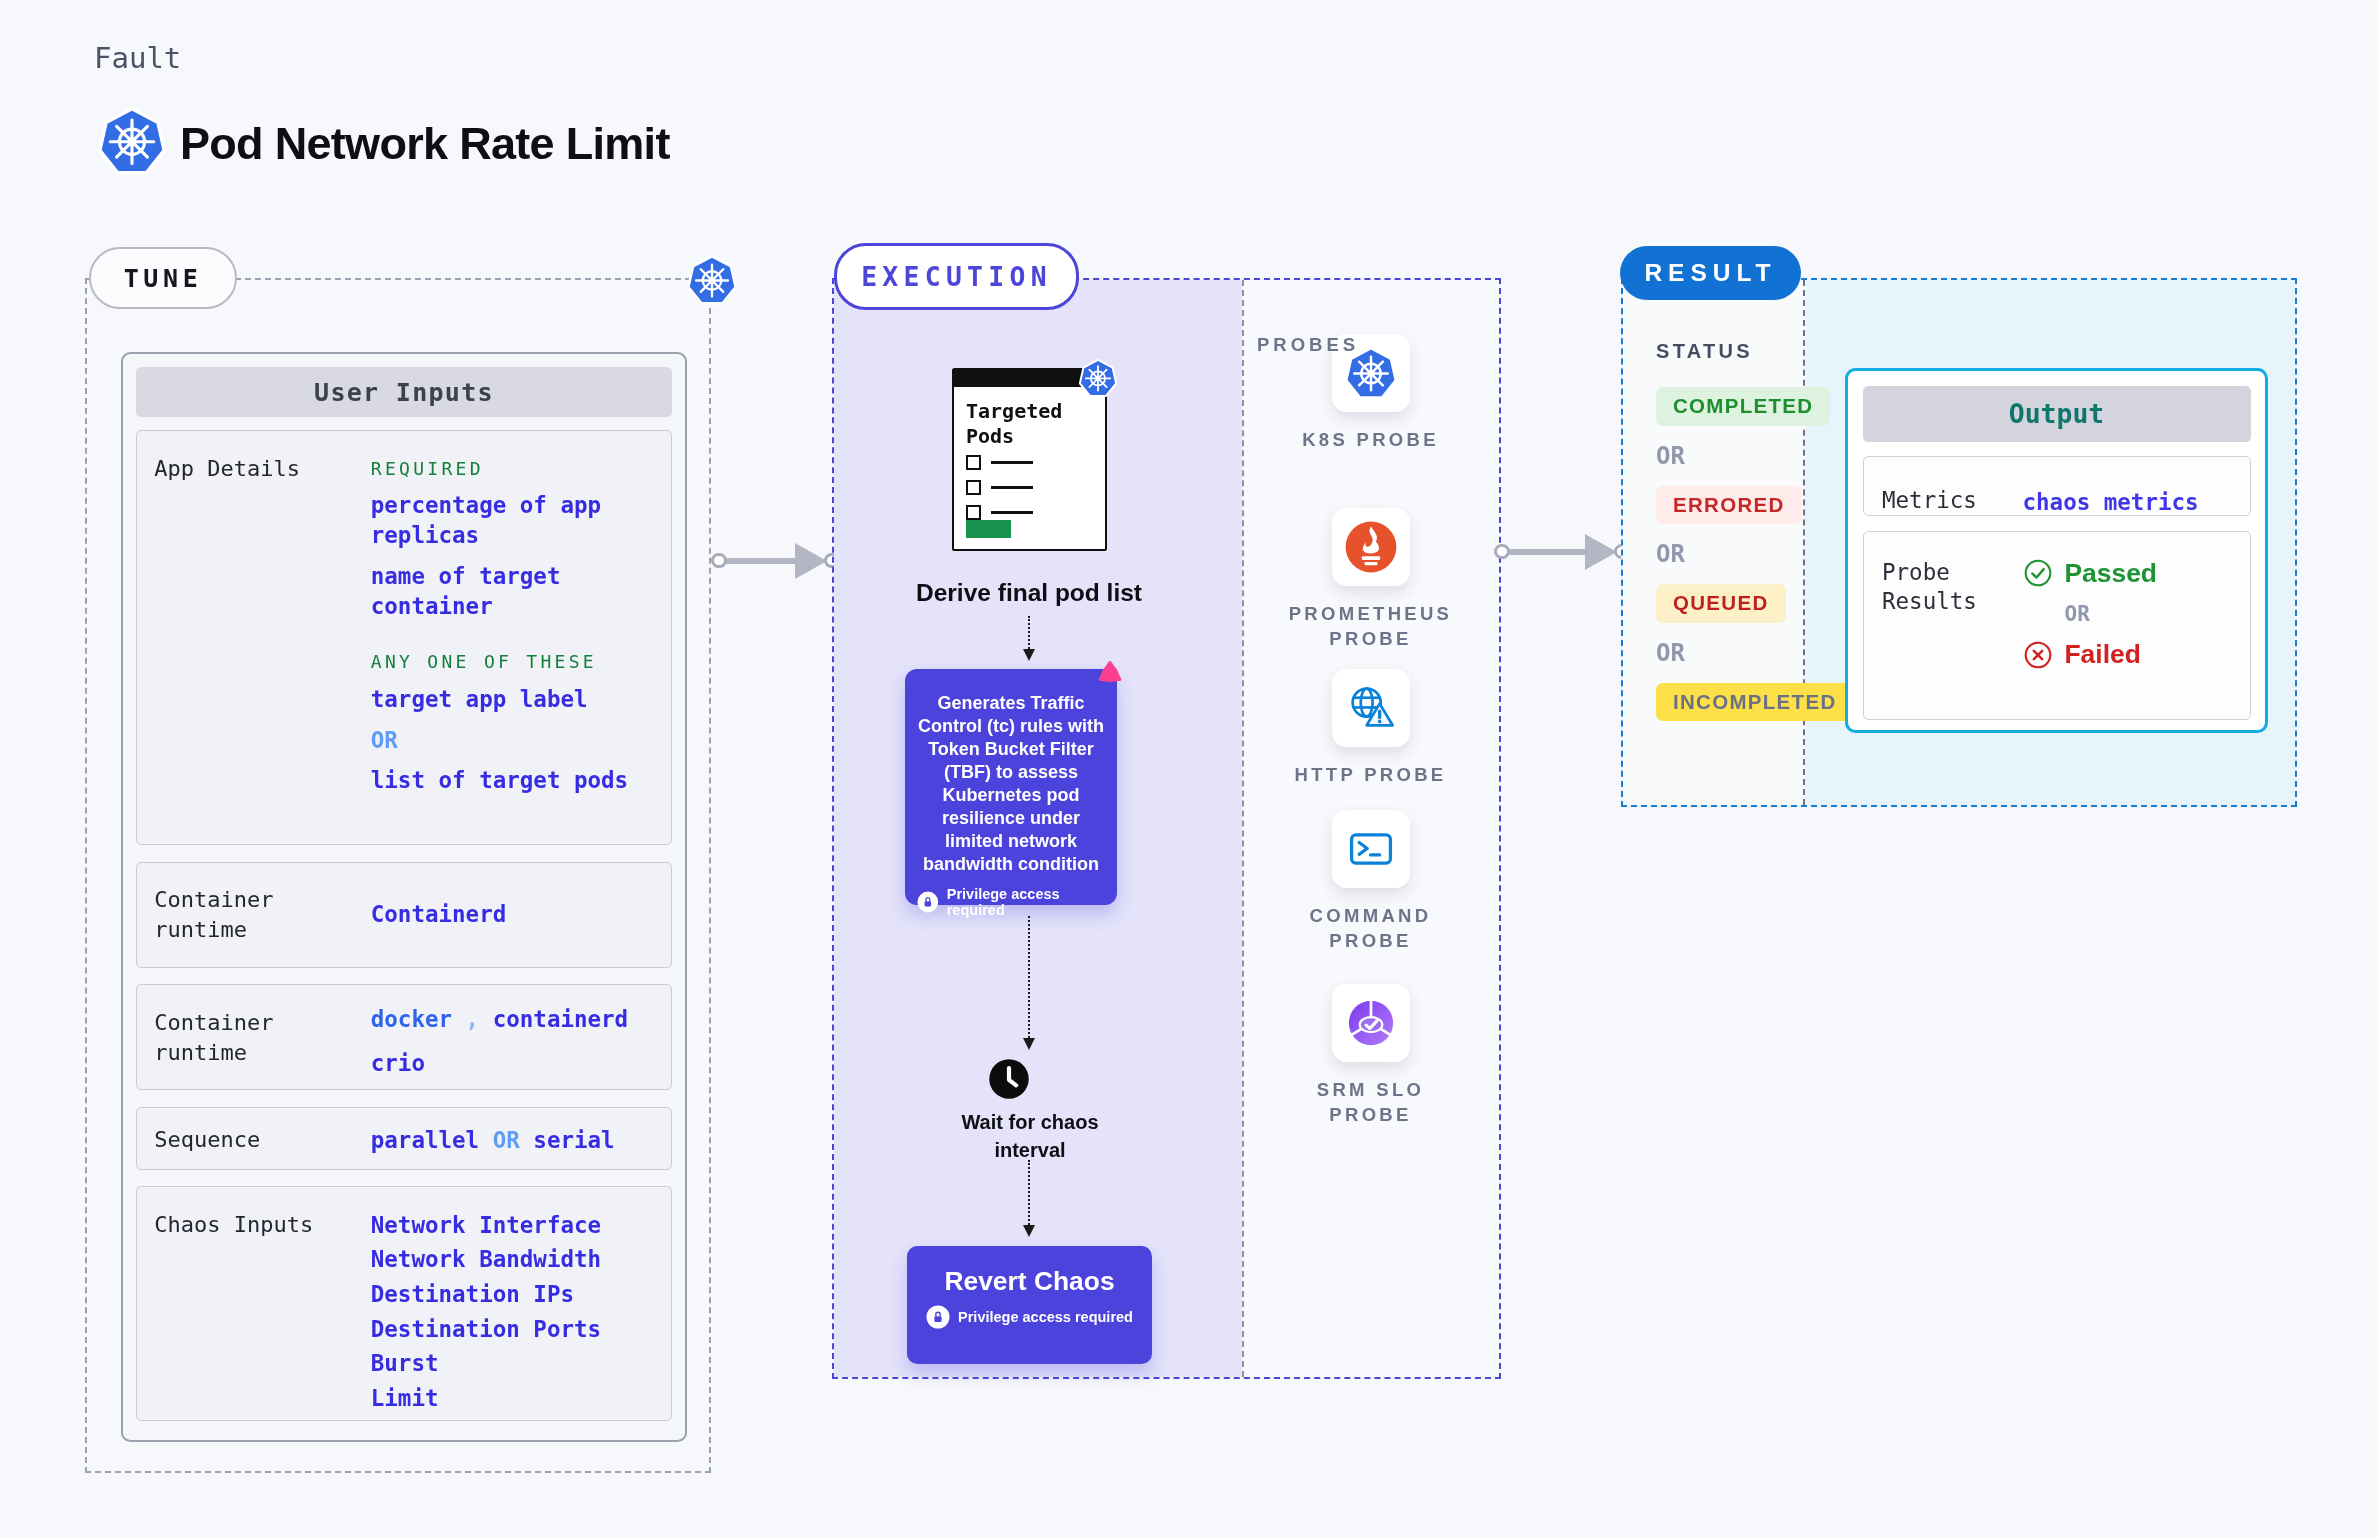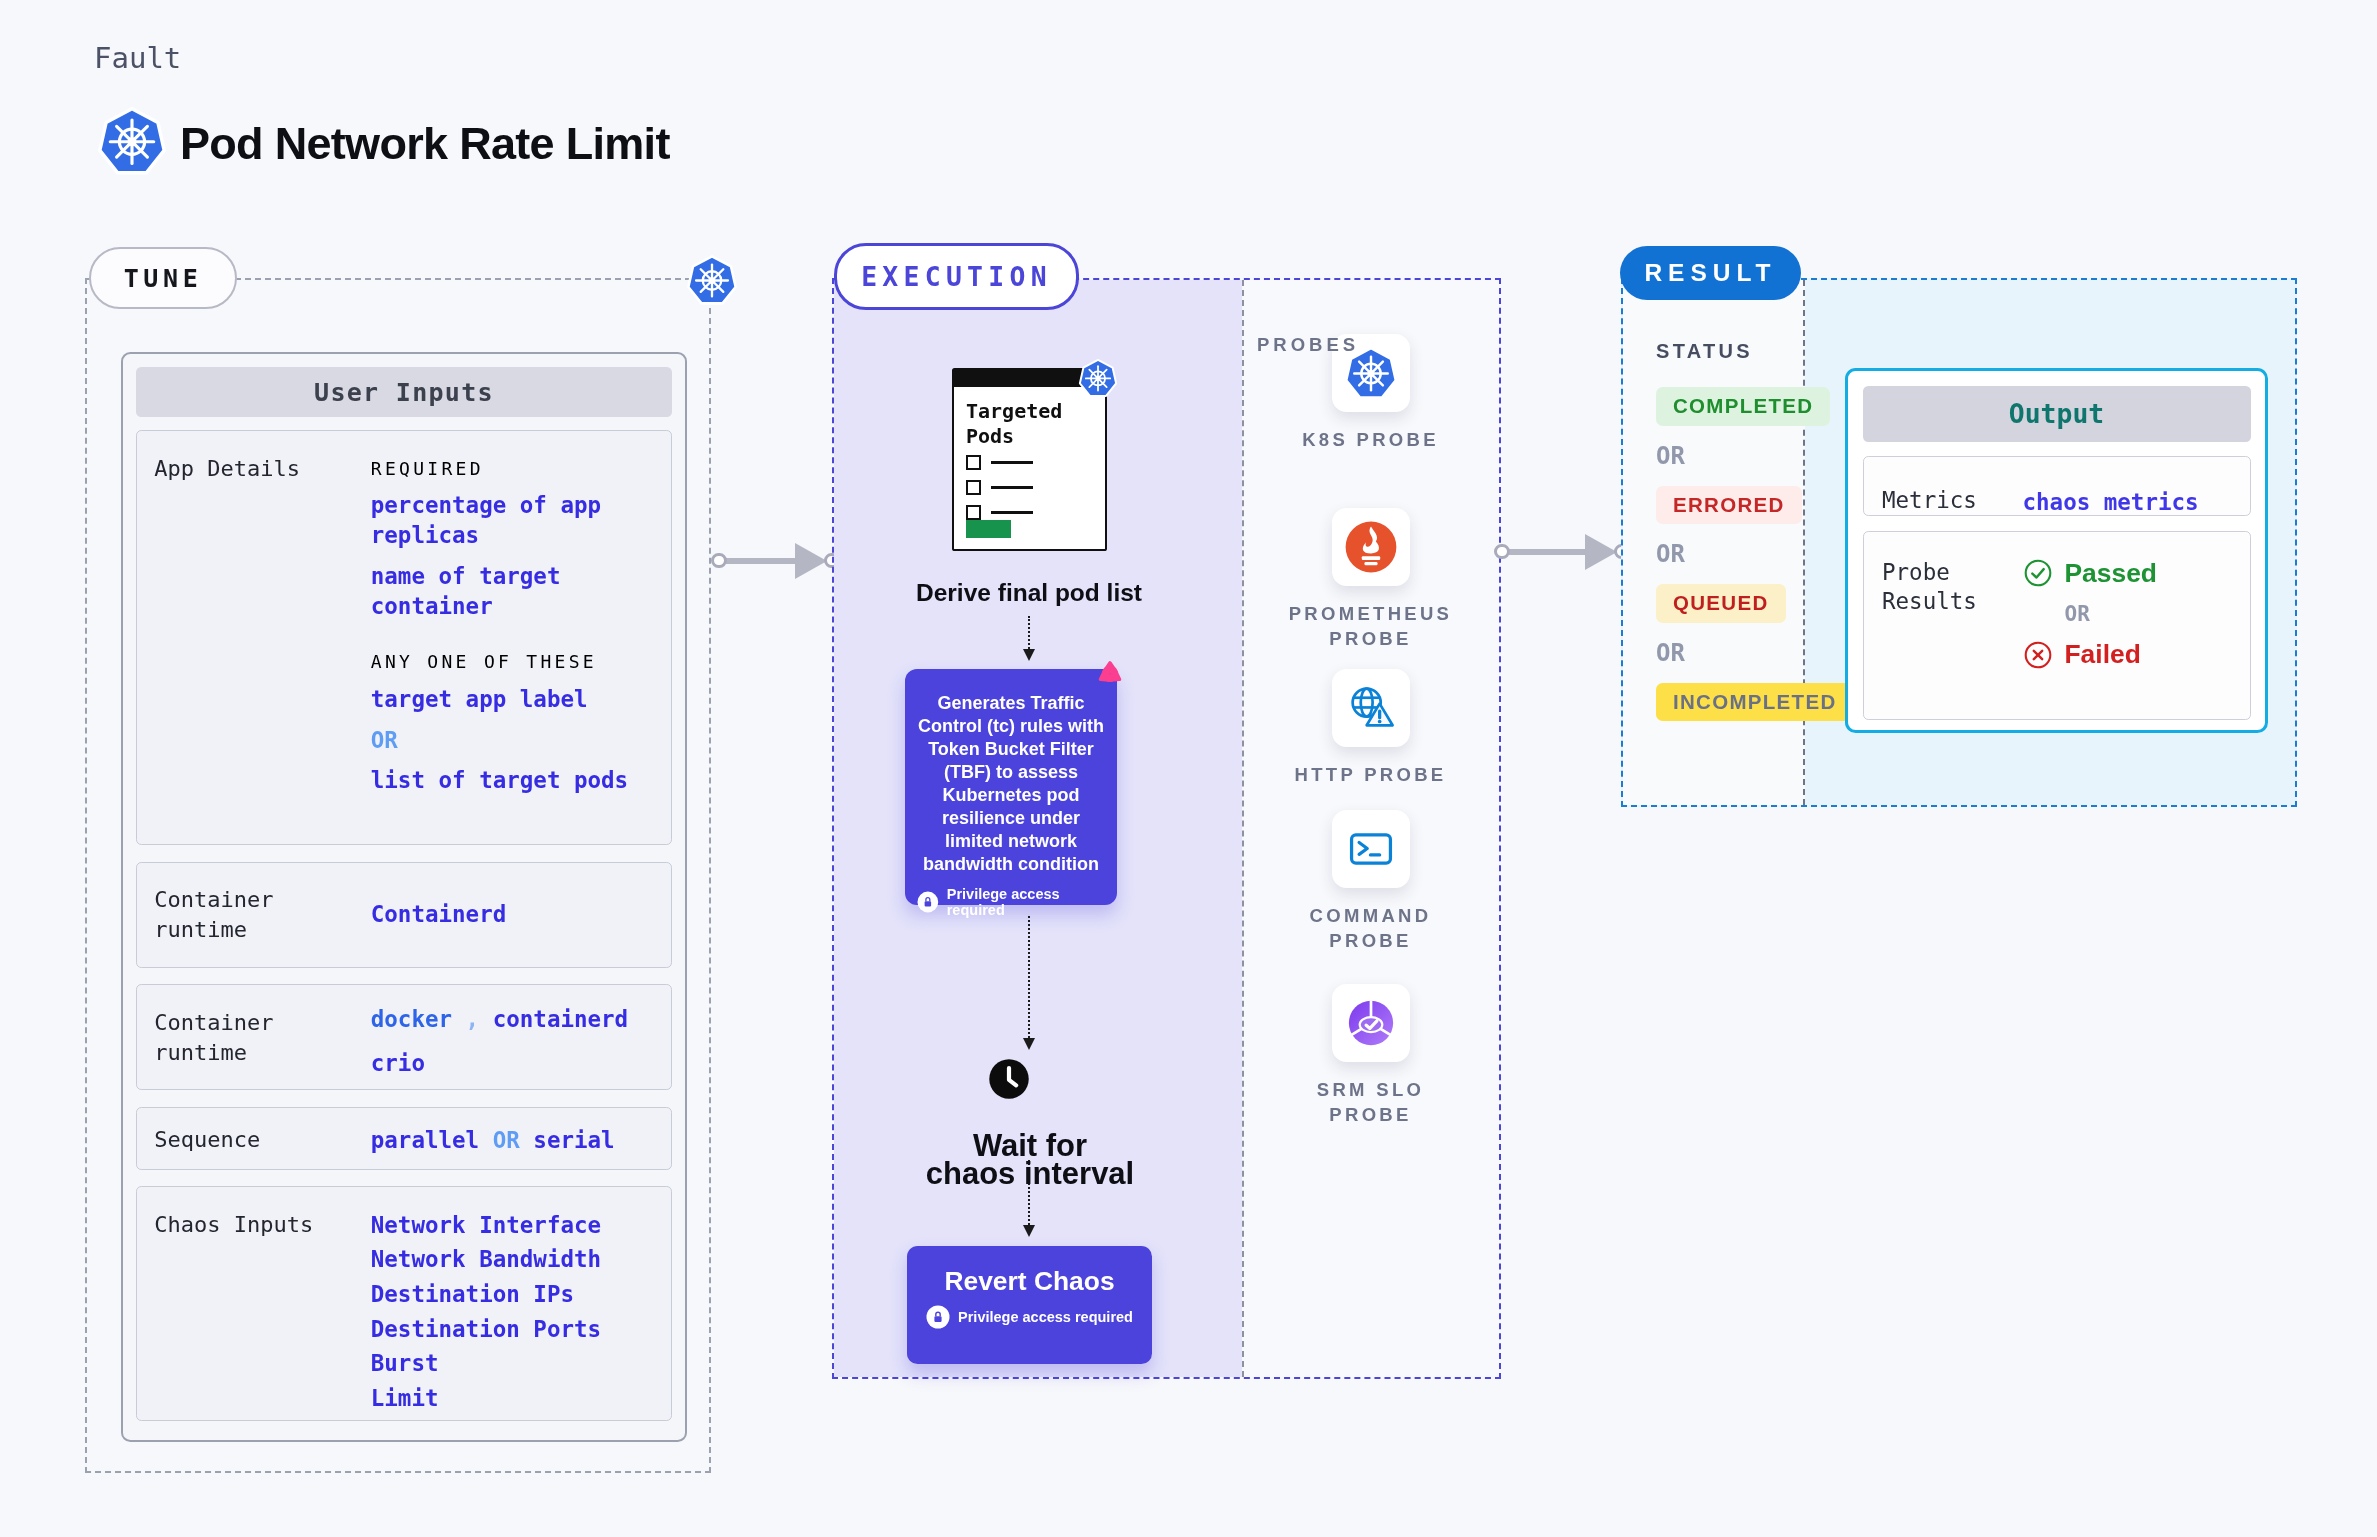--- a/index.html
+++ b/index.html
@@ -37,21 +37,21 @@
   .ui-row-label{width:231px;box-sizing:border-box;padding:22.5px 0 0 17px;
                 font-family:"DejaVu Sans Mono",monospace;font-size:22px;color:#23262f;line-height:30px;}
   .ui-row-vals{flex:1;box-sizing:border-box;padding:22.5px 6.6px 13.2px 2.6px;
                font-family:"DejaVu Sans Mono",monospace;font-size:22.5px;line-height:30px;}
   .row-app{height:415px;}
   .row-rt1{height:106px;}
   .row-rt2{height:106px;}
   .row-seq{height:63px;}
   .row-seq .ui-row-label,.row-seq .ui-row-vals{padding-top:17px;}
   .row-chaos{height:235px;}
-  .grp-head{font-size:18px;color:#000000;letter-spacing:3.3px;margin-bottom:6.6px;}
+  .grp-head{font-size:18px;color:#15803d;letter-spacing:3.3px;margin-bottom:6.6px;}
   .val{color:#362de2;font-weight:bold;margin-bottom:10.6px;}
   .val-docker{color:#2e64e8;font-weight:bold;}
   .val-comma{color:#8fb4f4;font-weight:bold;}
   .val-or{color:#5f9df5;font-weight:bold;}
   .grp2{margin-top:26.4px;}
   .chaos-list .val{margin-bottom:4.6px;}
 
   
   .harrow{position:absolute;height:37px;}
   .harrow .bar{position:absolute;left:5.3px;right:17px;top:16px;height:6px;background:#b4b6c3;}
@@ -78,21 +78,21 @@
   .tp-title{position:absolute;left:12px;top:29px;font-family:"DejaVu Sans Mono",monospace;
             font-weight:bold;font-size:20px;line-height:24.5px;color:#101010;}
   .tp-item{position:absolute;left:12px;display:flex;align-items:center;gap:10.6px;}
   .tp-cb{width:14.5px;height:14.5px;border:2.6px solid #101010;box-sizing:border-box;}
   .tp-line{width:42px;height:2.6px;background:#101010;}
   .tp-green{position:absolute;left:12px;bottom:10.6px;width:45px;height:18.5px;background:#17934d;}
   .tp-badge{position:absolute;right:-13.2px;top:-13.2px;width:40px;height:42px;z-index:5;}
 
   .flow-text{position:absolute;text-align:center;font-weight:800;color:#0d0f14;z-index:4;}
   .derive{left:910px;top:579px;width:238px;font-size:24.5px;}
-  .waitt{left:924px;top:1108px;width:212px;font-size:31px;line-height:28px;margin-top:24px;}
+  .waitt{left:924px;top:1108px;width:212px;font-size:20px;line-height:28px;}
 
   .vdot{position:absolute;width:0;border-left:2.6px dotted #1b1b1b;z-index:3;}
   .vdot .head{position:absolute;left:-7.3px;bottom:-4px;width:0;height:0;
               border-top:12px solid #1b1b1b;border-left:6px solid transparent;border-right:6px solid transparent;}
   .vd1{left:1028px;top:616px;height:41px;}
   .vd2{left:1028px;top:916px;height:130px;}
   .vd3{left:1028px;top:1160px;height:73px;}
 
   .gen-box{position:absolute;left:905px;top:669px;width:212px;height:236px;background:#4b43dc;
            border-radius:12px;z-index:4;box-sizing:border-box;padding:22.5px 12px 0 12px;box-shadow:0 9.3px 17px rgba(75,67,220,.25);}

